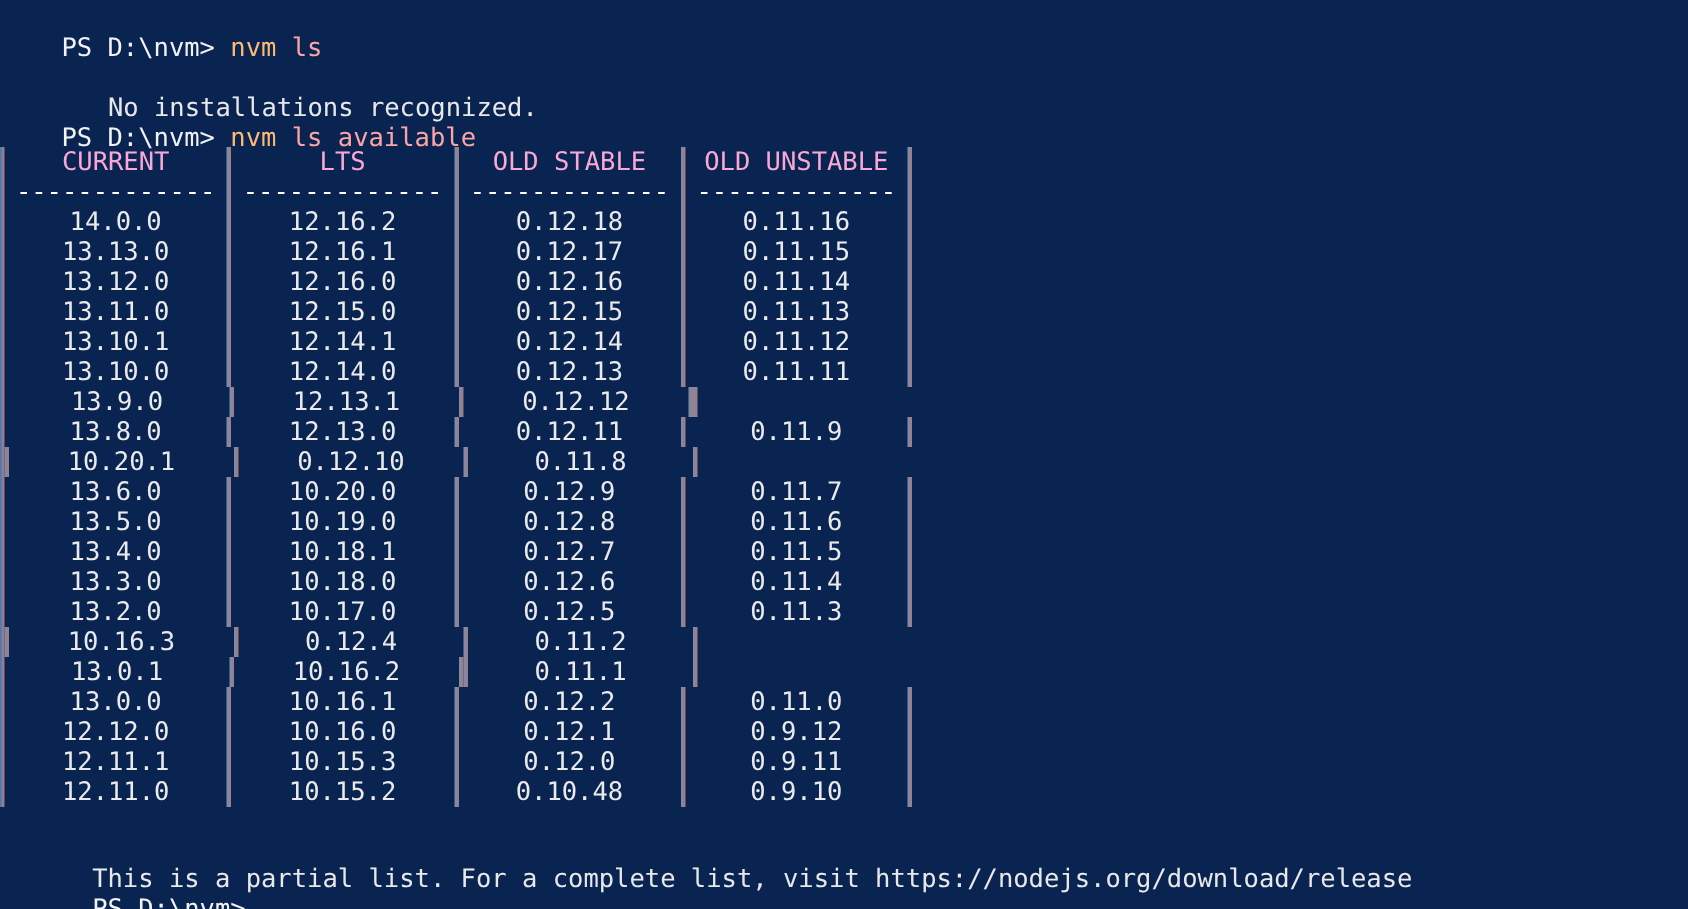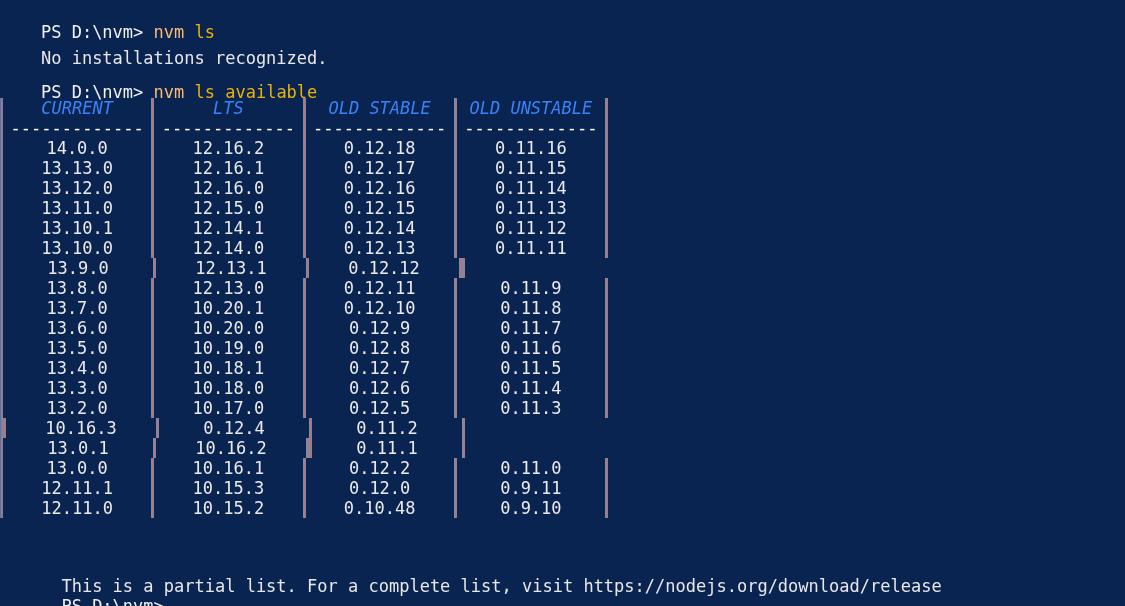--- a/index.html
+++ b/index.html
@@ -31,21 +31,21 @@
   .line {
     height: 20px;
     white-space: pre;
     font-family: "DejaVu Sans Mono", "Liberation Mono", monospace;
     font-size: 17px;
     line-height: 20px;
   }
 
   .prompt-white { color: #f2f2f2; }
   .cmd-yellow  { color: #fdba74; }
-  .cmd-plain   { color: #eab308; }
+  .cmd-plain   { color: #fca5a5; }
   .msg         { color: #e8e8e8; }
 
   
   #table-block {
     position: absolute;
     left: 0;
     top: 98px;
     width: 608px;
     height: 438px;
   }
@@ -72,22 +72,21 @@
     align-self: stretch;
   }
   .vsep-in {
     width: 3px;
     flex: 0 0 3px;
     background: linear-gradient(to right, #7b8ba8 0%, #7b8ba8 45%, #a07d86 46%, #a07d86 100%);
     align-self: stretch;
   }
 
   .hdr {
-    color: #3b82f6;
-    font-style: italic;
+    color: #f9a8d4;
   }
   .dashes {
     color: #ffffff;
     letter-spacing: 0px;
   }
 
   
   #footer {
     position: absolute;
     left: 0;
@@ -113,21 +112,21 @@
 <div id="terminal">
 
   <div class="line" style="position:absolute;left:0px;top:2px;">
     <span class="prompt-white">PS D:\nvm&gt; </span><span class="cmd-yellow">nvm</span><span class="cmd-plain"> ls</span>
   </div>
 
   <div class="line" style="position:absolute;left:0px;top:22px;">
     <span></span>
   </div>
 
-  <div class="line" style="position:absolute;left:0px;top:28px;">
+  <div class="line" style="position:absolute;left:0px;top:42px;padding-left:31px;">
     <span class="msg">No installations recognized.</span>
   </div>
 
   <div class="line" style="position:absolute;left:0px;top:62px;">
     <span class="prompt-white">PS D:\nvm&gt; </span><span class="cmd-yellow">nvm</span><span class="cmd-plain"> ls available</span>
   </div>
 
   <div id="table-block">
 
     <div class="tbl-row">
@@ -237,21 +236,20 @@
           <div class="vsep-in"></div>
           <div class="tbl-cell col-w">12.13.0</div>
           <div class="vsep-in"></div>
           <div class="tbl-cell col-w">0.12.11</div>
           <div class="vsep-in"></div>
           <div class="tbl-cell col-w">0.11.9</div>
           <div class="vsep-in"></div>
         </div>
         <div class="tbl-row">
           <div class="vsep"></div>
-          <div class="tbl-cell col-w">13.7.0</div>
           <div class="vsep-in"></div>
           <div class="tbl-cell col-w">10.20.1</div>
           <div class="vsep-in"></div>
           <div class="tbl-cell col-w">0.12.10</div>
           <div class="vsep-in"></div>
           <div class="tbl-cell col-w">0.11.8</div>
           <div class="vsep-in"></div>
         </div>
         <div class="tbl-row">
           <div class="vsep"></div>
@@ -330,20 +328,31 @@
         </div>
         <div class="tbl-row">
           <div class="vsep"></div>
           <div class="tbl-cell col-w">13.0.0</div>
           <div class="vsep-in"></div>
           <div class="tbl-cell col-w">10.16.1</div>
           <div class="vsep-in"></div>
           <div class="tbl-cell col-w">0.12.2</div>
           <div class="vsep-in"></div>
           <div class="tbl-cell col-w">0.11.0</div>
+          <div class="vsep-in"></div>
+        </div>
+        <div class="tbl-row">
+          <div class="vsep"></div>
+          <div class="tbl-cell col-w">12.12.0</div>
+          <div class="vsep-in"></div>
+          <div class="tbl-cell col-w">10.16.0</div>
+          <div class="vsep-in"></div>
+          <div class="tbl-cell col-w">0.12.1</div>
+          <div class="vsep-in"></div>
+          <div class="tbl-cell col-w">0.9.12</div>
           <div class="vsep-in"></div>
         </div>
         <div class="tbl-row">
           <div class="vsep"></div>
           <div class="tbl-cell col-w">12.11.1</div>
           <div class="vsep-in"></div>
           <div class="tbl-cell col-w">10.15.3</div>
           <div class="vsep-in"></div>
           <div class="tbl-cell col-w">0.12.0</div>
           <div class="vsep-in"></div>

